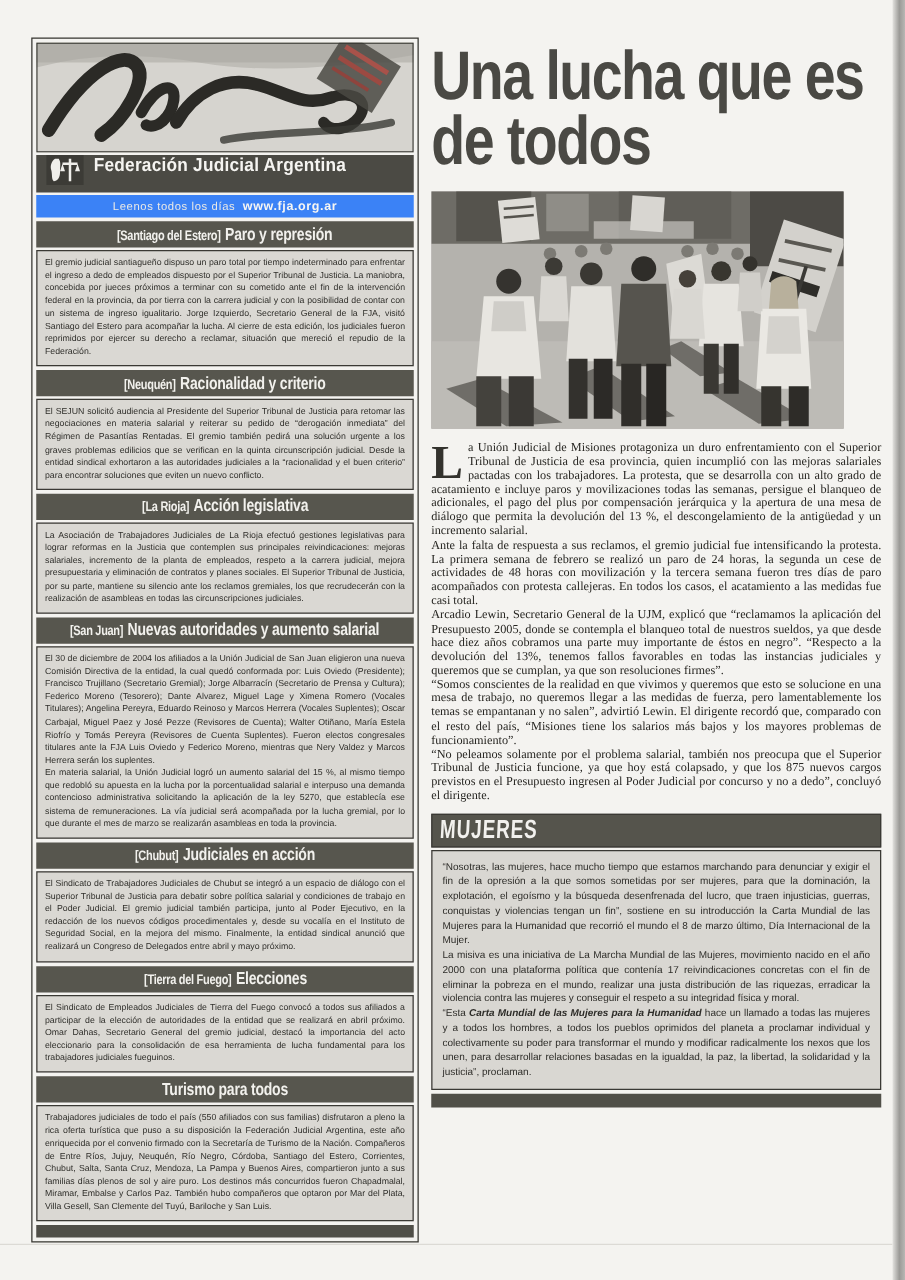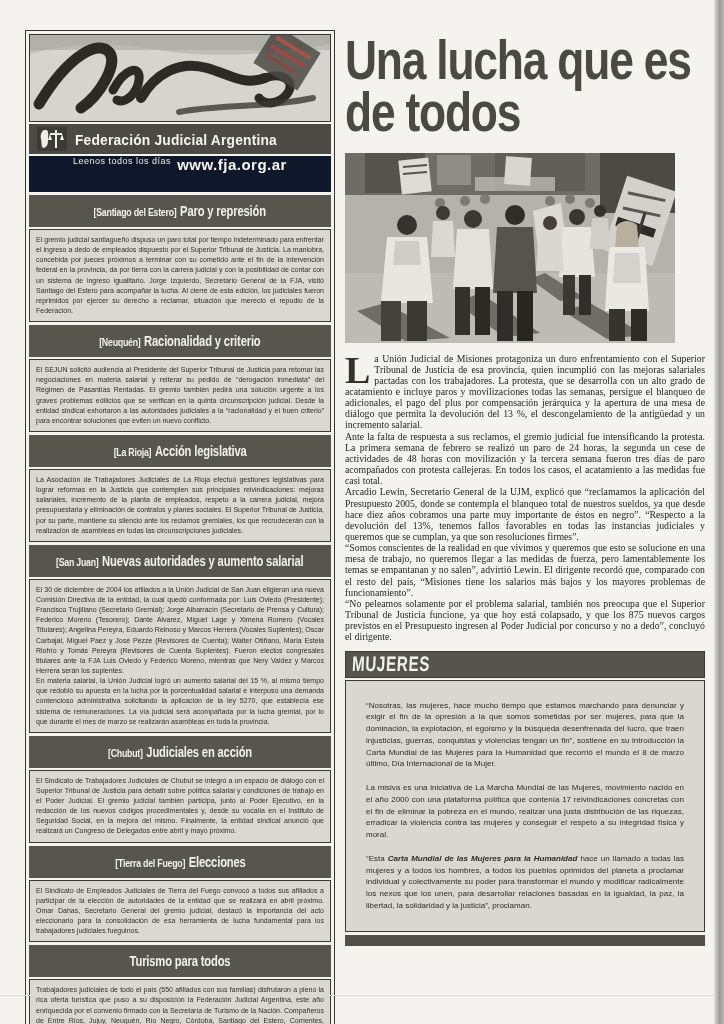--- a/index.html
+++ b/index.html
@@ -7,30 +7,30 @@
         font-family:"Liberation Sans",sans-serif;color:#33322e;}
   .scan-edge{position:absolute;top:0;right:0;width:10px;height:100%;
              background:linear-gradient(to right,#e3e2df,#9b9a97 55%,#b8b7b4);}
   .bottom-line{position:absolute;left:0;top:995px;width:714px;height:1px;background:#dcdad5;}
 
   
   .l-frame{position:absolute;left:25px;top:30px;width:310px;border:1px solid #35342f;
            padding:3px;box-sizing:border-box;background:#f4f3f0;}
   .banner-photo{width:100%;height:88px;background:#cfcdc8;overflow:hidden;position:relative;}
   .banner-photo svg{display:block;}
-  .fja-bar{margin-top:2px;height:30px;background:#4b4a44;display:flex;align-items:center;
+  .fja-bar{margin-top:2px;height:30px;background:#4b4a44;display:flex;align-items:flex-start;
            gap:8px;padding:0 8px;}
   .fja-bar .org{color:#f5f4f1;font-weight:700;font-size:15px;letter-spacing:.2px;
                 display:inline-block;transform:scaleX(.92);transform-origin:left;}
   .fja-logo{width:30px;height:24px;flex:0 0 auto;}
-  .tagline-bar{margin-top:2px;height:36px;background:#0f172a;display:flex;
+  .tagline-bar{margin-top:2px;height:18px;background:#3b82f6;display:flex;align-items:center;
                justify-content:center;gap:6px;color:#eceae6;}
   .tagline-bar .pre{font-size:9px;letter-spacing:.5px;}
-  .tagline-bar .url{font-size:15px;font-weight:700;color:#f7f6f3;letter-spacing:.5px;}
-  .sec-head{margin-top:3px;height:32px;background:#57564e;display:flex;align-items:center;
+  .tagline-bar .url{font-size:10px;font-weight:700;color:#f7f6f3;letter-spacing:.5px;}
+  .sec-head{margin-top:3px;height:21px;background:#57564e;display:flex;align-items:center;
             justify-content:center;color:#f2f1ed;white-space:nowrap;}
   .sec-head .inner{display:inline-block;transform:scaleX(.8);transform-origin:center;}
   .sec-head .region{font-size:11px;font-weight:700;letter-spacing:-.3px;}
   .sec-head .title{font-size:14px;font-weight:700;letter-spacing:-.2px;}
   .sec-box{margin-top:2px;background:#dad8d3;border:1px solid #3a3934;padding:5px 6px;}
   .sec-box p{margin:0;font-size:7px;line-height:1.45;text-align:justify;color:#2f2e2a;
              letter-spacing:0;}
   .col-endbar{margin-top:3px;height:10px;background:#504f48;}
 
   
@@ -44,21 +44,21 @@
   .article-body{margin-top:10px;font-family:"Liberation Serif",serif;font-size:9.8px;
                 line-height:1.14;text-align:justify;color:#262521;width:360px;}
   .article-body p{margin:0;}
   .dropcap{float:left;font-size:38px;line-height:.82;font-weight:700;padding:2px 4px 0 0;
            color:#33322d;font-family:"Liberation Serif",serif;}
   .muj-bar{margin-top:8px;height:25px;background:#55544c;display:flex;align-items:center;
            padding:0 6px;border:1px solid #3a3934;}
   .muj-title{color:#f2f1ee;font-weight:700;font-size:21px;letter-spacing:1px;
              display:inline-block;transform:scaleX(.72) skewX(-4deg);transform-origin:left;}
   .muj-box{margin-top:2px;background:#d9d7d2;border:1px solid #3a3934;padding:7px 8px;}
-  .muj-box p{margin:12px;font-size:8px;line-height:1.47;text-align:justify;color:#2d2c28;}
+  .muj-box p{margin:0;font-size:8px;line-height:1.47;text-align:justify;color:#2d2c28;}
   .muj-box .it{font-style:italic;font-weight:bold;}
   .r-endbar{margin-top:3px;height:11px;background:#504f48;}
 </style>
 </head>
 <body>
 
 <div class="page">
 
   <div class="l-frame">
 

